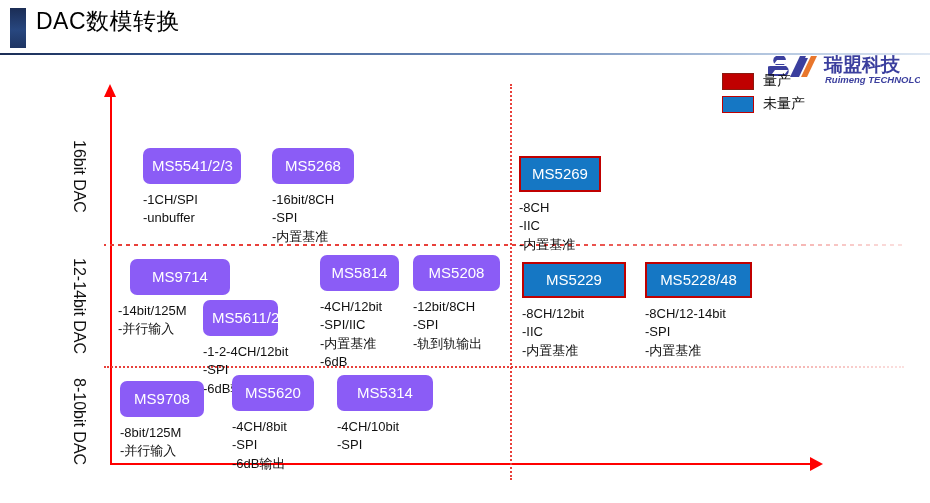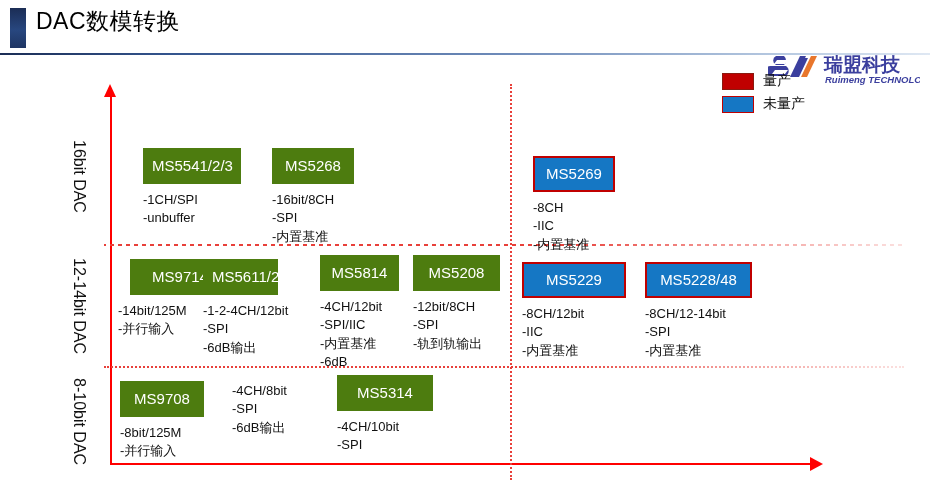--- a/index.html
+++ b/index.html
@@ -69,21 +69,21 @@
     transform:rotate(90deg);transform-origin:left top;
   }
 
   
   .cell{position:absolute;}
   .chip{
     display:inline-block;box-sizing:border-box;
     color:#ffffff;font-size:15px;line-height:1;
     text-align:center;padding:10px 9px 11px 9px;white-space:nowrap;
   }
-  .chip.red{background:#4d7c0f;}
+  .chip.red{background:#8b5cf6;border-radius:7px;}
   .chip.blue{background:#1577c4;border:2px solid #c00000;padding:8px 9px 9px 9px;}
   .specs{margin-top:7px;font-size:13px;color:#111;line-height:1.33;white-space:nowrap;}
   .specs div{margin-bottom:1px;}
 </style>
 </head>
 <body>
 
 <div class="slide">
 
   <div class="hdr-accent"></div>
@@ -144,40 +144,40 @@
 
   <div class="cell" style="left:272px;top:148px;">
     <div class="chip red" style="width:82px;">MS5268</div>
     <div class="specs">
       <div>-16bit/8CH</div>
       <div>-SPI</div>
       <div>-内置基准</div>
     </div>
   </div>
 
-  <div class="cell" style="left:519px;top:156px;margin-left:14px;">
+  <div class="cell" style="left:519px;top:156px;">
     <div class="chip blue" style="width:82px;">MS5269</div>
     <div class="specs">
       <div>-8CH</div>
       <div>-IIC</div>
       <div>-内置基准</div>
     </div>
   </div>
 
 
   <div class="cell" style="left:118px;top:259px;">
     <div class="chip red" style="width:100px;margin-left:12px;">MS9714</div>
     <div class="specs">
       <div>-14bit/125M</div>
       <div>-并行输入</div>
     </div>
   </div>
 
   <div class="cell" style="left:203px;top:259px;">
-    <div class="chip red" style="width:75px;">MS5611/2/4</div>
+    <div class="chip red" style="width:75px;margin-top:41px;">MS5611/2/4</div>
     <div class="specs">
       <div>-1-2-4CH/12bit</div>
       <div>-SPI</div>
       <div>-6dB输出</div>
     </div>
   </div>
 
   <div class="cell" style="left:320px;top:255px;">
     <div class="chip red" style="width:79px;">MS5814</div>
     <div class="specs">
@@ -217,20 +217,21 @@
 
   <div class="cell" style="left:120px;top:381px;">
     <div class="chip red" style="width:84px;">MS9708</div>
     <div class="specs">
       <div>-8bit/125M</div>
       <div>-并行输入</div>
     </div>
   </div>
 
   <div class="cell" style="left:232px;top:375px;">
+    <div class="chip red" style="width:82px;">MS5620</div>
     <div class="specs">
       <div>-4CH/8bit</div>
       <div>-SPI</div>
       <div>-6dB输出</div>
     </div>
   </div>
 
   <div class="cell" style="left:337px;top:375px;">
     <div class="chip red" style="width:96px;">MS5314</div>
     <div class="specs">

